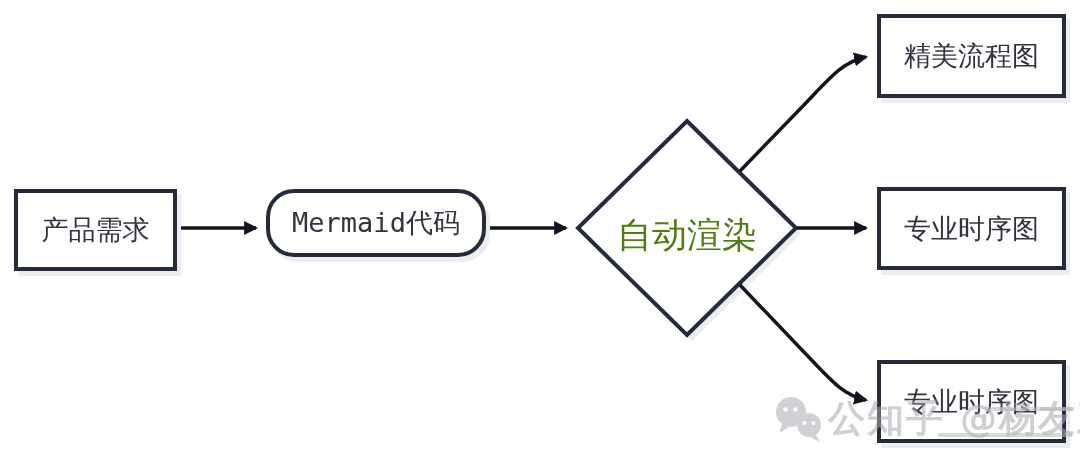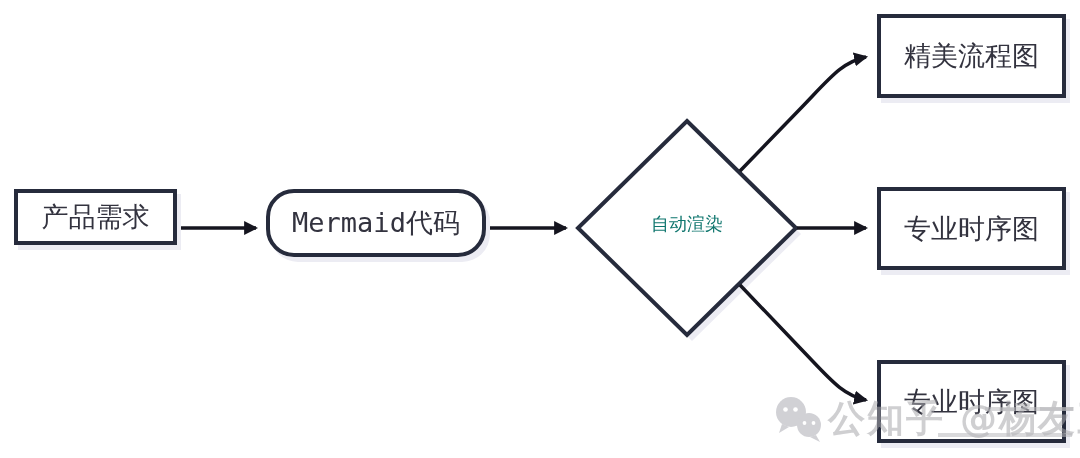--- a/index.html
+++ b/index.html
@@ -33,26 +33,26 @@
   }
   .node.rounded {
     border-radius: 28px;
     font-family: "DejaVu Sans Mono", "Liberation Mono", monospace;
   }
   .diamond-label {
     position: absolute;
     left: 592px; top: 212px;
     width: 190px;
     text-align: center;
-    font-size: 18px;
-    color: #0f766e;
+    font-size: 35px;
+    color: #4d7c0f;
     z-index: 2;
   }
   
-  .n-start   { left: 14px;  top: 189px; width: 163px; height: 56px; }
+  .n-start   { left: 14px;  top: 189px; width: 163px; height: 82px; }
   .n-code    { left: 266px; top: 189px; width: 220px; height: 68px; }
   .n-out1    { left: 877px; top: 14px;  width: 189px; height: 84px; }
   .n-out2    { left: 877px; top: 187px; width: 189px; height: 83px; }
   .n-out3    { left: 877px; top: 360px; width: 189px; height: 83px; }
   
   .watermark {
     position: absolute;
     left: 772px; top: 394px;
     display: flex;
     align-items: center;

